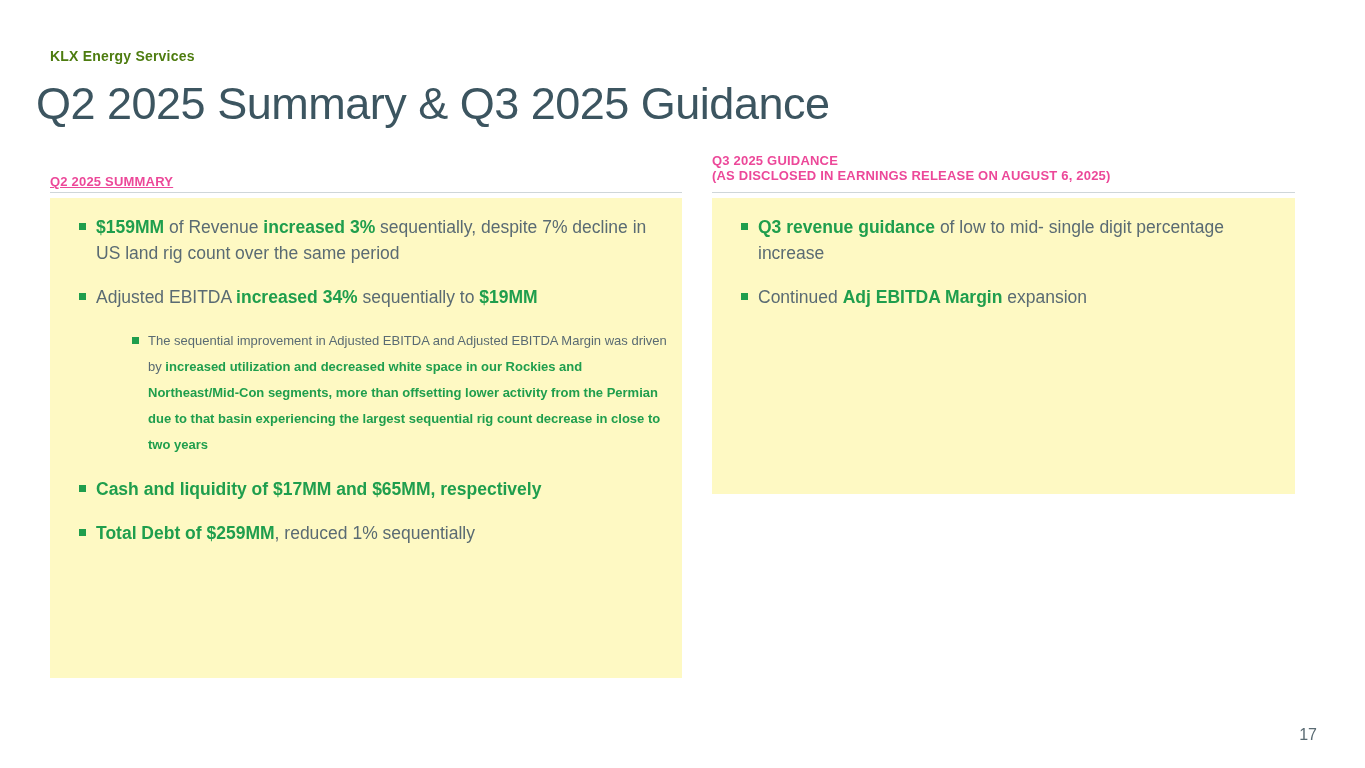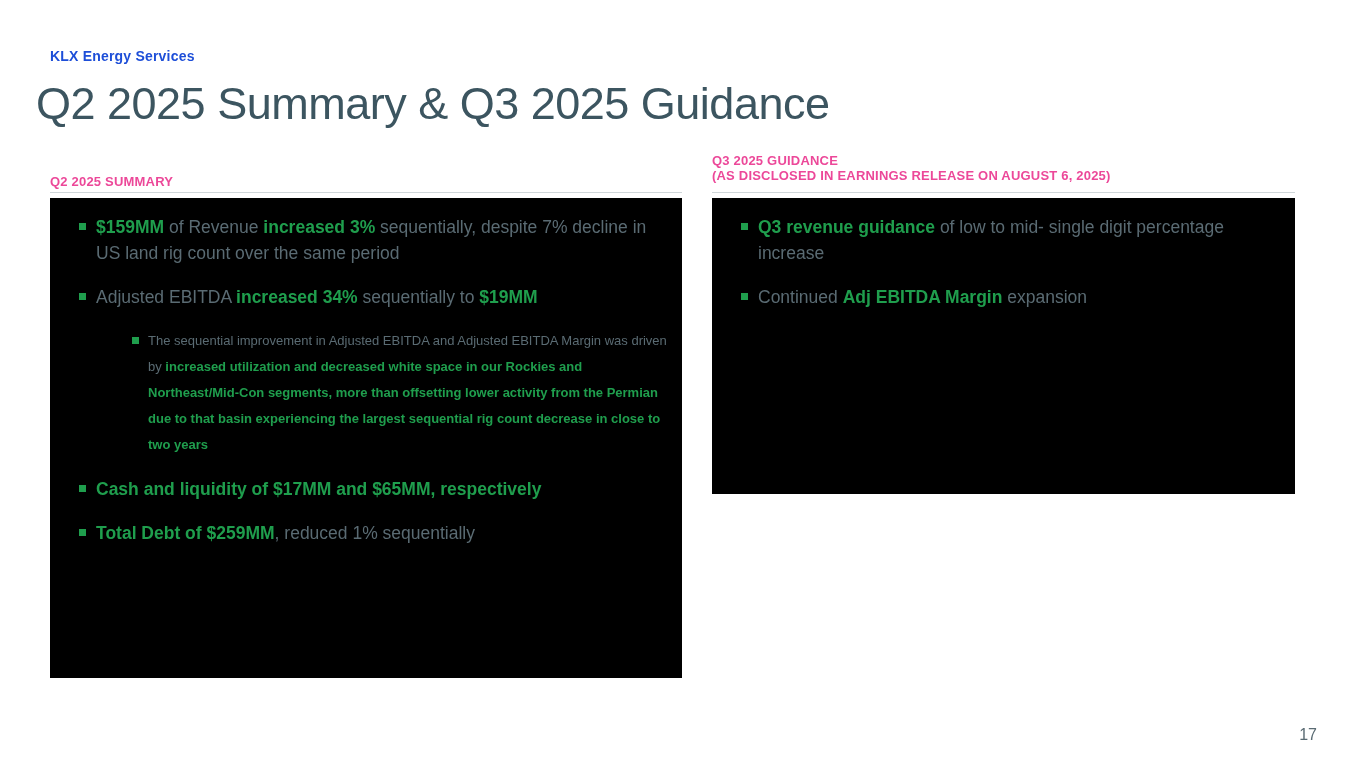--- a/index.html
+++ b/index.html
@@ -19,21 +19,21 @@
     position: relative;
     width: 1365px;
     height: 768px;
   }
   .eyebrow {
     position: absolute;
     left: 50px;
     top: 48px;
     font-size: 14px;
     font-weight: bold;
-    color: #1d4ed8;
+    color: #4d7c0f;
     letter-spacing: 0.2px;
   }
   .slide-title {
     position: absolute;
     left: 36px;
     top: 78px;
     font-size: 45px;
     font-weight: normal;
     color: #3c5560;
     letter-spacing: -0.5px;
@@ -45,20 +45,21 @@
     position: absolute;
     font-size: 13px;
     font-weight: bold;
     color: #ec4899;
     letter-spacing: 0.2px;
     line-height: 15px;
   }
   .col-head.left {
     left: 50px;
     top: 174px;
+    text-decoration: underline;
   }
   .col-head.right {
     left: 712px;
     top: 153px;
   }
   .rule {
     position: absolute;
     height: 1px;
     background: #cfd6d9;
   }
@@ -68,21 +69,21 @@
     width: 632px;
   }
   .rule.right {
     left: 712px;
     top: 192px;
     width: 583px;
   }
 
   .panel {
     position: absolute;
-    background: #000000;
+    background: #fef9c3;
   }
   .panel.left {
     left: 50px;
     top: 198px;
     width: 632px;
     height: 480px;
   }
   .panel.right {
     left: 712px;
     top: 198px;

